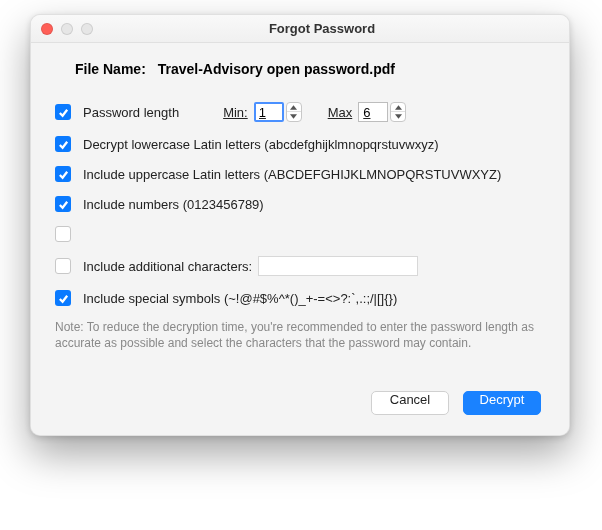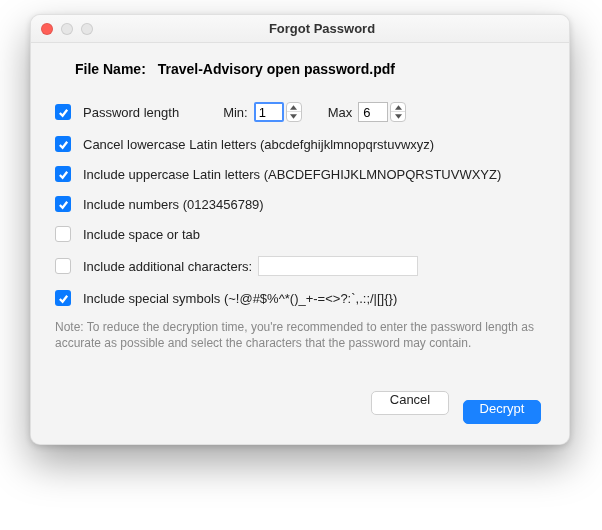--- a/index.html
+++ b/index.html
@@ -107,20 +107,21 @@
       display: flex;
       align-items: center;
       margin-left: 44px;
       gap: 4px;
       font-size: 13px;
     }
     .spinner-group {
       display: flex;
       align-items: center;
       margin-right: 22px;
+      text-decoration: underline;
     }
     .spinner-label {
       margin-right: 6px;
     }
     .spinner-input {
       width: 30px;
       height: 20px;
       font-size: 13px;
       text-align: left;
       padding: 0 4px;
@@ -190,21 +191,20 @@
     }
     .btn-default {
       background: #fff;
       border: 1px solid #d0d0d0;
       color: #222;
     }
     .btn-primary {
       background: #1a82ff;
       border: 1px solid #1a82ff;
       color: #fff;
-      margin-top: 9px;
     }
   </style>
 </head>
 <body>
 
 <div class="window">
   <div class="titlebar">
     <div class="traffic-lights">
       <div class="traffic-light tl-close"></div>
       <div class="traffic-light tl-min"></div>
@@ -262,21 +262,21 @@
         </div>
       </div>
     </div>
 
     <div class="option-row">
       <div class="checkbox checked">
         <svg viewBox="0 0 12 12">
             <polyline points="2,6.5 5,9.5 10,3"></polyline>
           </svg>
       </div>
-      <span>Cancel lowercase Latin letters (abcdefghijklmnopqrstuvwxyz)</span>
+      <span>Decrypt lowercase Latin letters (abcdefghijklmnopqrstuvwxyz)</span>
     </div>
 
     <div class="option-row">
       <div class="checkbox checked">
         <svg viewBox="0 0 12 12">
             <polyline points="2,6.5 5,9.5 10,3"></polyline>
           </svg>
       </div>
       <span>Include uppercase Latin letters (ABCDEFGHIJKLMNOPQRSTUVWXYZ)</span>
     </div>
@@ -285,21 +285,20 @@
       <div class="checkbox checked">
         <svg viewBox="0 0 12 12">
             <polyline points="2,6.5 5,9.5 10,3"></polyline>
           </svg>
       </div>
       <span>Include numbers (0123456789)</span>
     </div>
 
     <div class="option-row">
       <div class="checkbox unchecked"></div>
-      <span>Include space or tab</span>
     </div>
 
     <div class="option-row">
       <div class="checkbox unchecked"></div>
       <span>Include additional characters:</span>
       <input class="addl-input" value="" style="">
     </div>
 
     <div class="option-row">
       <div class="checkbox checked">

